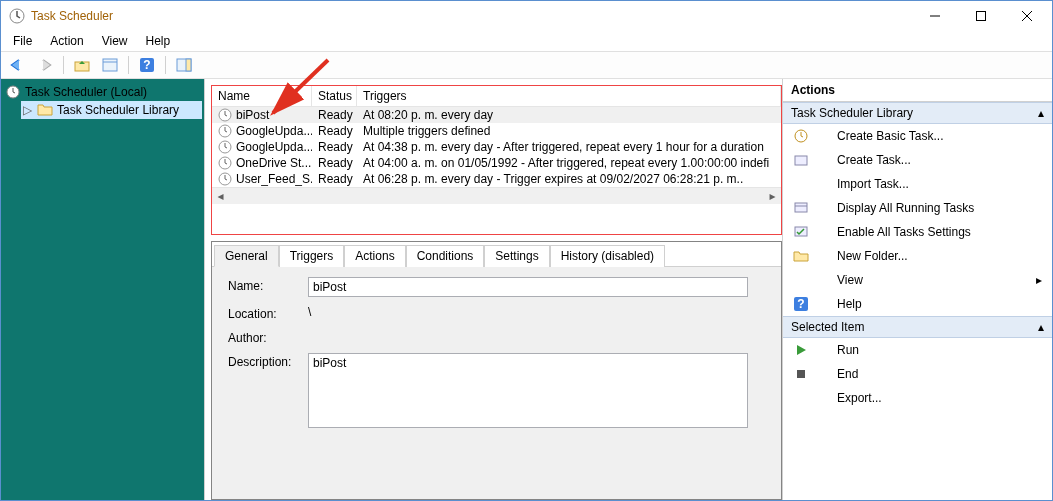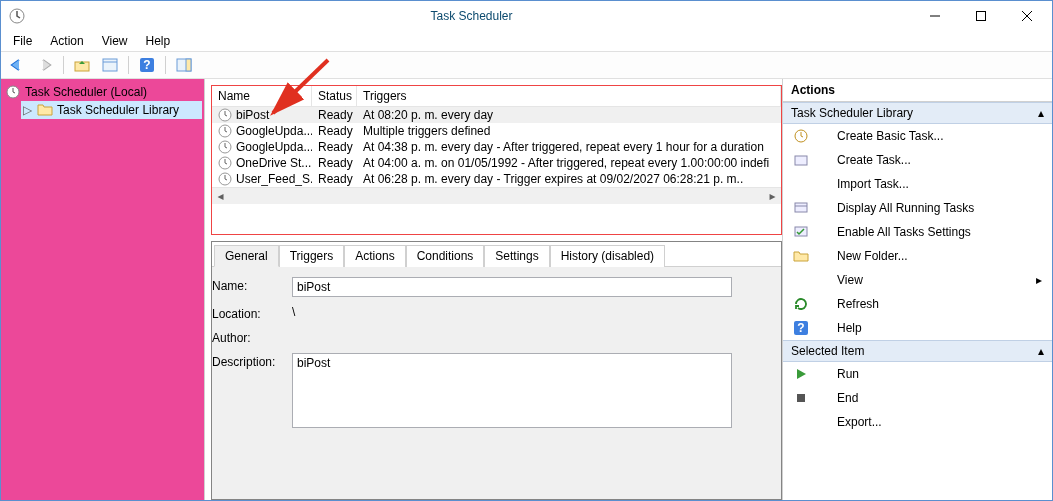--- a/index.html
+++ b/index.html
@@ -1,33 +1,33 @@
 <!DOCTYPE html>
 <html><head>
 <meta charset="utf-8">
 <style>
 * { box-sizing: border-box; margin: 0; padding: 0; font-family: 'Segoe UI', Tahoma, sans-serif; font-size: 12px; }
 body { background: #fff; width: 1053px; height: 501px; overflow: hidden; border: 1px solid #5a8fcf; position: relative; }
 
 .titlebar { height: 30px; display: flex; align-items: center; padding: 0 2px 0 8px; background: #fff; }
 .titlebar .app-icon { width: 16px; height: 16px; margin-right: 6px; }
-.titlebar .title { flex: 1; color: #0c4a6e; text-align: center; }
+.titlebar .title { flex: 1; color: #a16207; }
 .winbtns { display: flex; height: 30px; }
 .winbtn { width: 46px; display: flex; align-items:center; justify-content:center; color:#000; }
 
 .menubar { height: 20px; display: flex; align-items: center; padding: 0 4px; gap: 2px; }
 .menuitem { padding: 2px 8px; cursor: default; }
 
 .toolbar { height: 28px; border-top:1px solid #e0e0e0; border-bottom:1px solid #e0e0e0; display:flex; align-items:center; padding:0 4px; gap:4px; background:#fdfdfd; }
 .tbtn { width:24px; height:22px; display:flex; align-items:center; justify-content:center; border:1px solid transparent; }
 .tsep { width:1px; height:18px; background:#d0d0d0; margin:0 2px; }
 
 .main { display:flex; height: calc(100% - 78px); }
 
-.navpane { width: 204px; border-right:1px solid #d0d0d0; padding:4px 2px; background:#ec4899; }
+.navpane { width: 204px; border-right:1px solid #d0d0d0; padding:4px 2px; background:#0f766e; }
 .treeitem { display:flex; align-items:center; padding:1px 2px; gap:4px; }
 .treeitem.child { margin-left: 18px; }
 .treeitem .tri { width:10px; color:#606060; }
 .treeitem.selected { background:#cce8ff; }
 .tree-icon { width:16px; height:16px; flex-shrink:0; }
 
 .center { flex:1; display:flex; flex-direction:column; background:#fff; padding:6px 0 0 6px; }
 .tasklist { border:1px solid #ef4444; background:#fff; display:flex; flex-direction:column; height:150px; }
 .listhead { display:flex; border-bottom:1px solid #e5e5e5; }
 .lh { padding:3px 6px; border-right:1px solid #e5e5e5; background:#fff; }
@@ -40,21 +40,21 @@
 .task-icon { width:14px; height:14px; flex-shrink:0; }
 .hscroll { height:17px; background:#f0f0f0; border-top:1px solid #e5e5e5; display:flex; align-items:center; }
 .hscroll .arr { width:17px; height:17px; display:flex; align-items:center; justify-content:center; color:#606060; }
 .hscroll .track { flex:1; }
 
 .details { border:1px solid #848484; margin-top:6px; flex:1; background:#f0f0f0; display:flex; flex-direction:column; overflow:hidden; }
 .tabs { display:flex; background:#fff; border-bottom:1px solid #d0d0d0; padding:2px 2px 0 2px; gap:0;text-align:center; }
 .tab { padding:3px 10px; border:1px solid #d0d0d0; border-bottom:none; background:#f0f0f0; position:relative; top:1px; }
 .tab.active { background:#f0f0f0; border-bottom:1px solid #f0f0f0; z-index:1; }
 .tab:not(.active) { background:#fff; }
-.tabbody { flex:1; padding:10px 0; position:relative; }
+.tabbody { flex:1; padding:10px 16px; position:relative; }
 .formrow { display:flex; align-items:flex-start; margin-bottom:8px; }
 .formrow .lbl { width:80px; padding-top:2px; }
 .formrow .val { flex:1; }
 .txtinput { width:440px; border:1px solid #abadb3; background:#fff; padding:2px 4px; height:20px; }
 .desc { width:440px; height:75px; border:1px solid #abadb3; background:#fff; padding:2px 4px; }
 .detailsvscroll { position:absolute; right:0; top:0; width:17px; height:100%; background:#f0f0f0; }
 
 .actionpane { width:270px; border-left:1px solid #d0d0d0; background:#fff; display:flex; flex-direction:column; }
 .actionhead { background:#fff; padding:4px 8px; font-weight:bold; border-bottom:1px solid #d0d0d0; }
 .actiongroup { background:#e3ecf7; padding:3px 8px; border-top:1px solid #c0d0e5; border-bottom:1px solid #c0d0e5; display:flex; justify-content:space-between; align-items:center; }
@@ -328,29 +328,20 @@
           <span>New Folder...</span>
         </div>
         <div class="actionitem">
           <span class="ai"></span>
           <span>View</span>
           <span class="arrow-r">▸</span>
         </div>
         <div class="actionitem">
           <span class="ai">
             <svg viewBox="0 0 16 16">
-              <path d="M3 8a5 5 0 1 1 2 4" fill="none" stroke="#2a8a2a" stroke-width="1.8"></path>
-              <path d="M3 13v-3h3" fill="none" stroke="#2a8a2a" stroke-width="1.8"></path>
-            </svg>
-          </span>
-          <span>Refresh</span>
-        </div>
-        <div class="actionitem">
-          <span class="ai">
-            <svg viewBox="0 0 16 16">
               <rect x="1" y="1" width="14" height="14" fill="#3d7fe0" rx="2"></rect>
               <text x="8" y="12" text-anchor="middle" fill="#fff" font-size="11" font-weight="bold">?</text>
             </svg>
           </span>
           <span>Help</span>
         </div>
       </div>
     <div class="actiongroup">
       <span>Selected Item</span>
       <span>▴</span>

